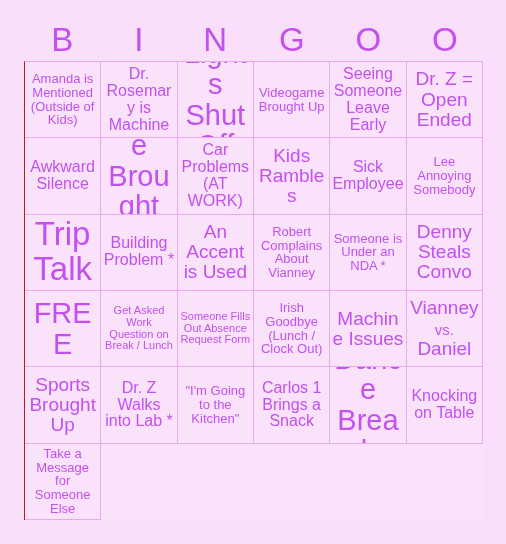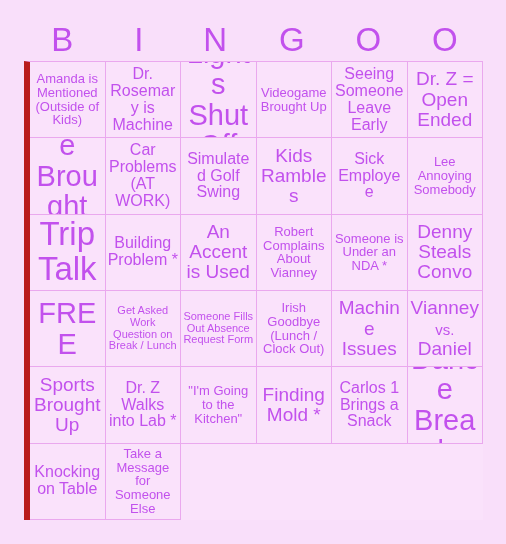--- a/index.html
+++ b/index.html
@@ -51,21 +51,21 @@
   #bingo-grid {
     position: absolute;
     left: 24px;
     top: 61px;
     width: 459px;
     height: 459px;
     display: grid;
     grid-template-columns: repeat(6, 1fr);
     grid-template-rows: repeat(6, 1fr);
     border-top: 1px solid #eaa8ee;
-    border-left: 6px solid #b91c1c;
+    border-left: 1px solid #b91c1c;
     box-sizing: border-box;
     background: #fae2fb;
   }
 
   .cell {
     border-right: 1px solid #eaa8ee;
     border-bottom: 1px solid #eaa8ee;
     box-sizing: border-box;
     display: flex;
     align-items: center;
@@ -122,29 +122,29 @@
       <div class="cell">
         <span class="cell-text fs-sm">Videogame Brought Up</span>
       </div>
       <div class="cell">
         <span class="cell-text fs-md">Seeing Someone Leave Early</span>
       </div>
       <div class="cell">
         <span class="cell-text fs-lg">Dr. Z = Open Ended</span>
       </div>
       <div class="cell">
+        <span class="cell-text fs-md">Awkward Silence</span>
+      </div>
+      <div class="cell">
         <span class="cell-text fs-xl">Movie Brought Up</span>
       </div>
       <div class="cell">
         <span class="cell-text fs-md">Car Problems (AT WORK)</span>
       </div>
       <div class="cell">
-        <span class="cell-text fs-md">Simulated Golf Swing</span>
-      </div>
-      <div class="cell">
         <span class="cell-text fs-lg">Kids Rambles</span>
       </div>
       <div class="cell">
         <span class="cell-text fs-md">Sick Employee</span>
       </div>
       <div class="cell">
         <span class="cell-text fs-sm">Lee Annoying Somebody</span>
       </div>
       <div class="cell">
         <span class="cell-text fs-xxl">Trip Talk</span>
@@ -185,23 +185,20 @@
       <div class="cell">
         <span class="cell-text fs-lg">Sports Brought Up</span>
       </div>
       <div class="cell">
         <span class="cell-text fs-md">Dr. Z Walks into Lab *</span>
       </div>
       <div class="cell">
         <span class="cell-text fs-sm">"I'm Going to the Kitchen"</span>
       </div>
       <div class="cell">
-        <span class="cell-text fs-lg">Finding Mold *</span>
-      </div>
-      <div class="cell">
         <span class="cell-text fs-md">Carlos 1 Brings a Snack</span>
       </div>
       <div class="cell">
         <span class="cell-text fs-xl">Dance Break</span>
       </div>
       <div class="cell">
         <span class="cell-text fs-md">Knocking on Table</span>
       </div>
       <div class="cell">
         <span class="cell-text fs-sm">Take a Message for Someone Else</span>

